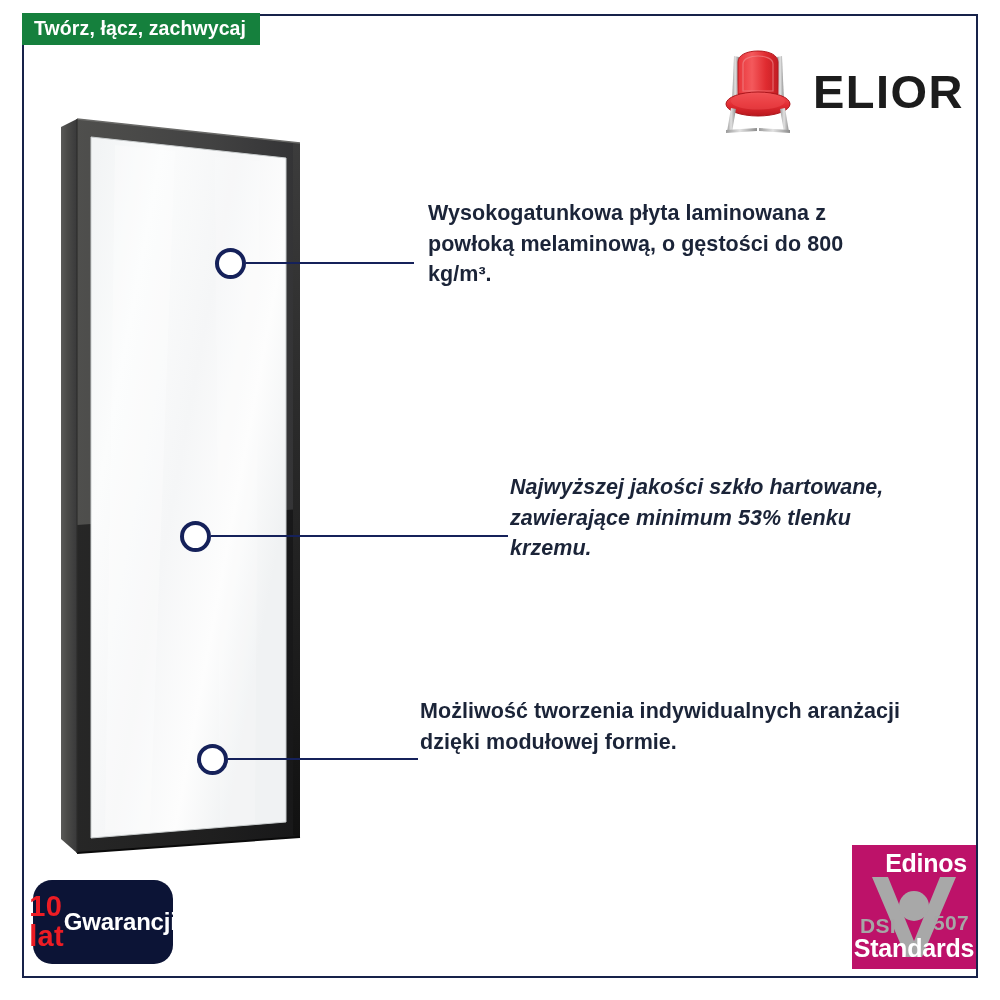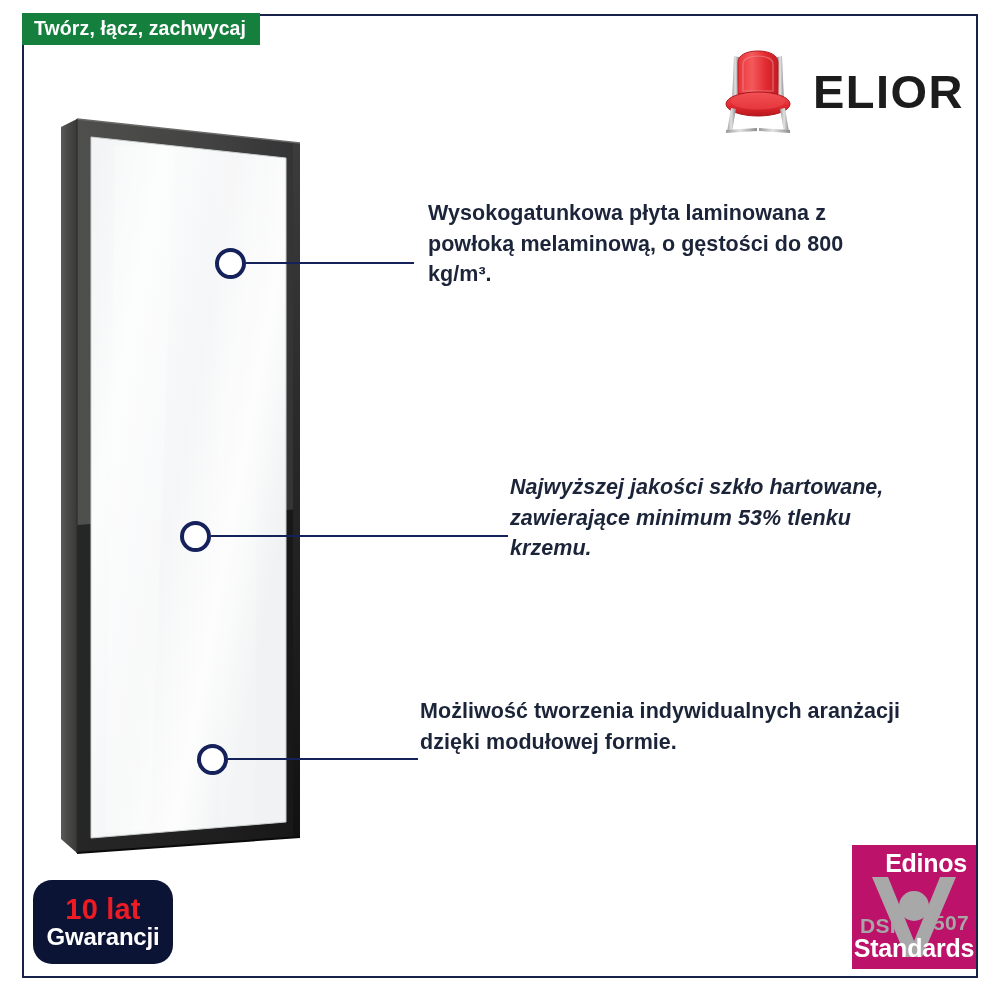--- a/index.html
+++ b/index.html
@@ -113,21 +113,21 @@
   
   .warranty-badge {
     position: absolute;
     left: 33px;
     top: 880px;
     width: 140px;
     height: 84px;
     background: #0c1436;
     border-radius: 19px;
     display: flex;
-    flex-direction: column;
+    flex-direction: row;
     align-items: center;
     justify-content: center;
     z-index: 5;
   }
   .warranty-years {
     color: #ed1c24;
     font-size: 29px;
     font-weight: bold;
     line-height: 1.02;
     letter-spacing: 0.2px;

